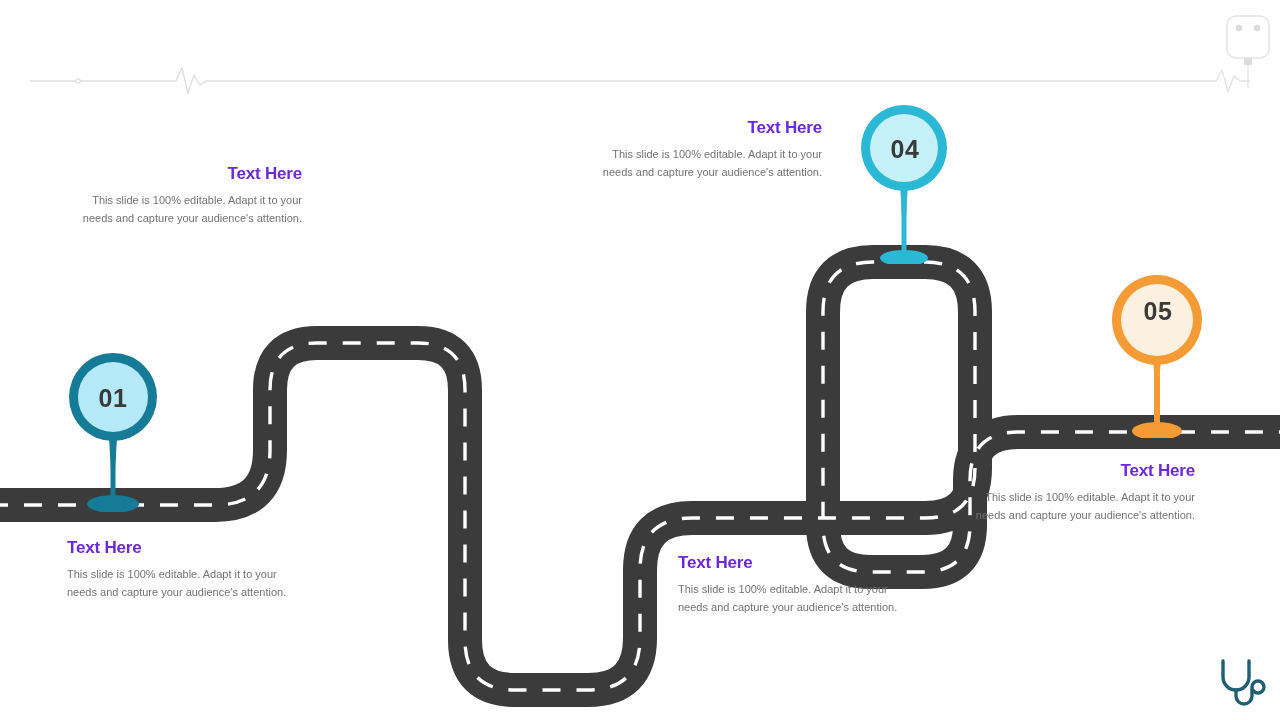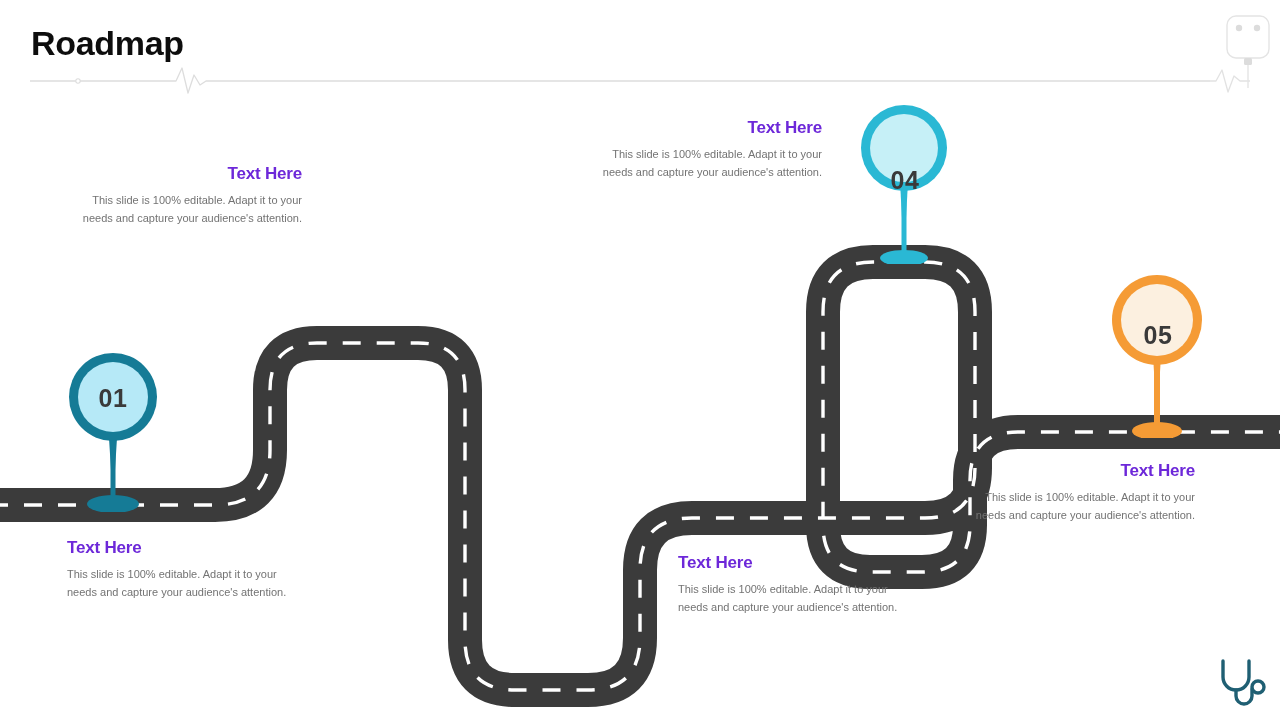--- a/index.html
+++ b/index.html
@@ -98,21 +98,20 @@
     line-height: 18px;
   }
   .align-left  { text-align: left; }
   .align-right { text-align: right; }
 </style>
 </head>
 <body>
 
 <div id="slide">
 
-  <div id="page-title">Roadmap</div>
 
   <svg id="header-rule" viewBox="0 0 1220 36">
     <line x1="0" y1="19" x2="46" y2="19" stroke="#dddddd" stroke-width="1.3"></line>
     <circle cx="48" cy="19" r="2.2" fill="none" stroke="#dddddd" stroke-width="1.1"></circle>
     <line x1="50" y1="19" x2="138" y2="19" stroke="#dddddd" stroke-width="1.3"></line>
     <polyline points="138,19 146,19 152,6 158,31 164,13 170,23 176,19 1180,19" fill="none" stroke="#dddddd" stroke-width="1.3" stroke-linejoin="round"></polyline>
     <polyline points="1180,19 1186,19 1192,8 1198,30 1204,14 1210,19 1220,19" fill="none" stroke="#e2e2e2" stroke-width="1.3" stroke-linejoin="round"></polyline>
   </svg>
 
   <svg id="device-icon" viewBox="0 0 52 76">
@@ -194,32 +193,32 @@
 
 
   <div class="marker" style="left:858px; top:104px; width:94px; height:160px;">
     <svg class="marker-pin" viewBox="0 0 94 160" width="94" height="160">
       <path d="M46 150 L42 78 L50 78 Z" fill="#2ab8d4"></path>
       <rect x="43.5" y="88" width="5" height="64" fill="#2ab8d4"></rect>
       <ellipse cx="46" cy="154" rx="24" ry="8" fill="#2ab8d4"></ellipse>
       <circle cx="46" cy="44" r="43" fill="#2ab8d4"></circle>
       <circle cx="46" cy="44" r="34" fill="#c6f0f7"></circle>
     </svg>
-    <div class="marker-num" style="top:31px;margin-top:31px;">04</div>
+    <div class="marker-num" style="top:31px;">04</div>
   </div>
 
   <div class="marker" style="left:1110px; top:274px; width:96px; height:164px;">
     <svg class="marker-pin" viewBox="0 0 96 164" width="96" height="164">
       <path d="M47 154 L43 80 L51 80 Z" fill="#f59b35"></path>
       <rect x="44" y="90" width="6" height="66" fill="#f59b35"></rect>
       <ellipse cx="47" cy="157" rx="25" ry="9" fill="#f59b35"></ellipse>
       <circle cx="47" cy="46" r="45" fill="#f59b35"></circle>
       <circle cx="47" cy="46" r="36" fill="#fcf0e0"></circle>
     </svg>
-    <div class="marker-num" style="top:47px;">05</div>
+    <div class="marker-num" style="top:23px;">05</div>
   </div>
 
   <div class="txt-block align-left" style="left:67px; top:538px;">
     <div class="txt-head">Text Here</div>
     <div class="txt-body">This slide is 100% editable. Adapt it to your needs and capture your audience's attention.</div>
   </div>
 
   <div class="txt-block align-right" style="left:70px; top:164px;">
     <div class="txt-head">Text Here</div>
     <div class="txt-body">This slide is 100% editable. Adapt it to your needs and capture your audience's attention.</div>

